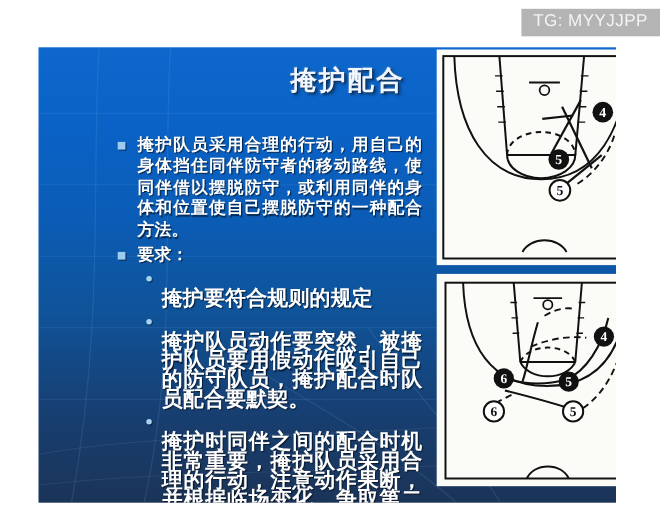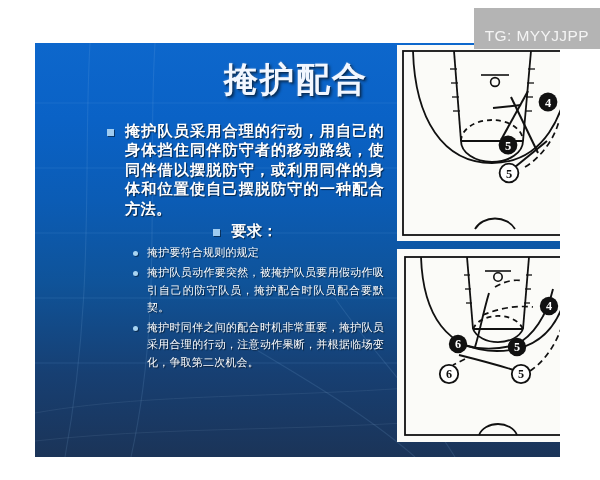--- a/index.html
+++ b/index.html
@@ -37,42 +37,41 @@
   #title-bar {
     position: absolute;
     left: 0; top: 14px;
     width: 345px;
     text-align: right;
     padding-right: 12px;
   }
   #title-text {
     display: inline-block;
     font-family: "DejaVu Serif", "Liberation Serif", serif;
-    font-size: 34px;
+    font-size: 24px;
     font-weight: 700;
     letter-spacing: 2px;
     color: #f2f7ff;
     text-shadow:
       1px 1px 0 #06305f,
       2px 2px 3px rgba(0,0,0,.55),
       0 0 2px rgba(255,255,255,.4);
     margin-left: 20px;
   }
 
   
   #body-col {
     position: absolute;
     left: 72px; top: 79px;
     width: 277px;
   }
   .l1 {
     display: flex;
     align-items: flex-start;
     margin-bottom: 3px;
-    justify-content: center;
   }
   .l1 .mk {
     flex: 0 0 auto;
     width: 7px; height: 7px;
     background: #9ecbf0;
     margin: 7px 11px 0 0;
     box-shadow: 1px 1px 0 rgba(0,0,0,.45);
   }
   .l1 .tx {
     font-family: "DejaVu Serif", "Liberation Serif", serif;
@@ -93,48 +92,49 @@
   .l2 .mk {
     flex: 0 0 auto;
     width: 5px; height: 5px;
     border-radius: 50%;
     background: #a8d4f2;
     margin: 7px 9px 0 0;
     box-shadow: 1px 1px 0 rgba(0,0,0,.4);
   }
   .l2 .tx {
     font-family: "DejaVu Serif", "Liberation Serif", serif;
-    font-size: 11px;
-    font-weight: 400;
+    font-size: 19px;
+    font-weight: 700;
     line-height: 17.6px;
     color: #ffffff;
     letter-spacing: .2px;
     text-shadow: 1px 1px 1px rgba(0,0,0,.6);
     text-align: justify;
+    margin-top: 19px;
   }
 
   
   .diagram {
     position: absolute;
     background: #fbfbf8;
     overflow: hidden;
   }
   #diagram-top    { left: 362px; top: 2px;   width: 198px; height: 196px; }
   #diagram-bottom { left: 362px; top: 206px; width: 198px; height: 193px; }
   .diagram svg { display: block; width: 100%; height: 100%; }
 
   
   #tg-badge {
     position: absolute;
     right: 0; top: 8px;
     background: #b4b4b4;
     color: #f4f4f4;
     font-size: 15.5px;
     letter-spacing: .4px;
-    padding: 20px 11px 5px 11px;
+    padding: 4px 11px 5px 11px;
     line-height: 1;
   }
   #site-badge {
     position: absolute;
     left: 8px; bottom: 14px;
     background: #a9a9a9;
     color: #f6f6f6;
     font-size: 15px;
     letter-spacing: .2px;
     padding: 4px 10px 5px 10px;

